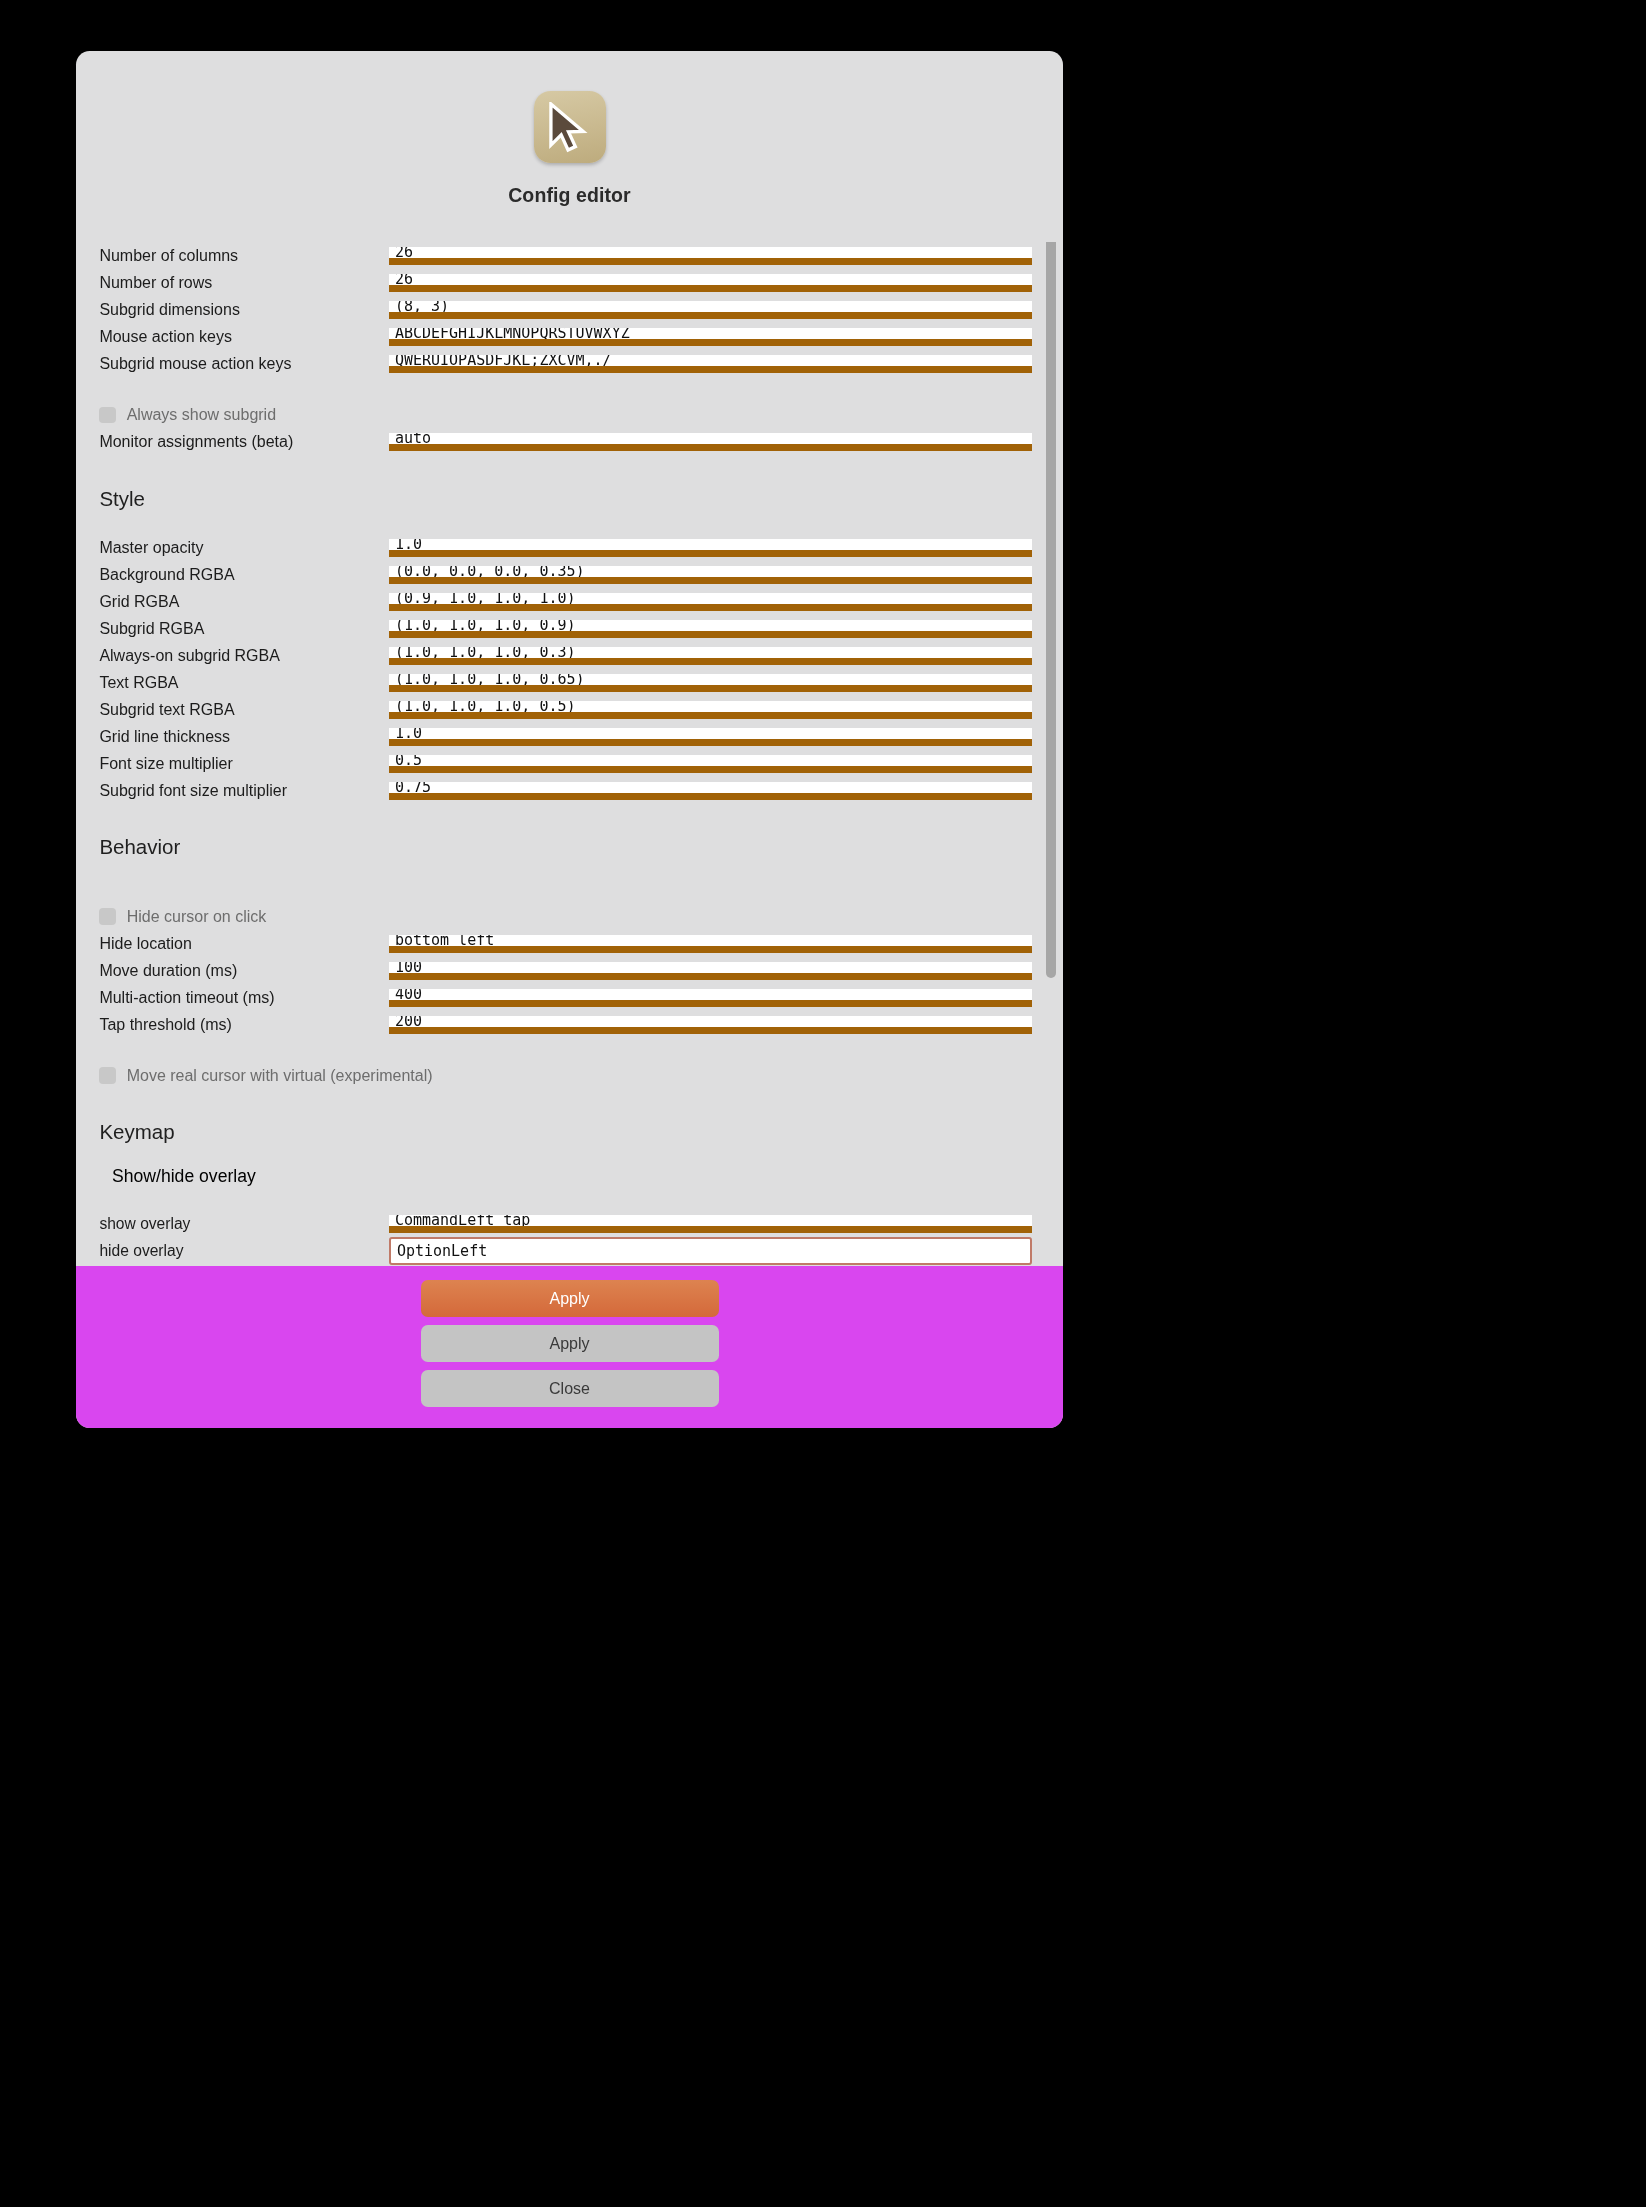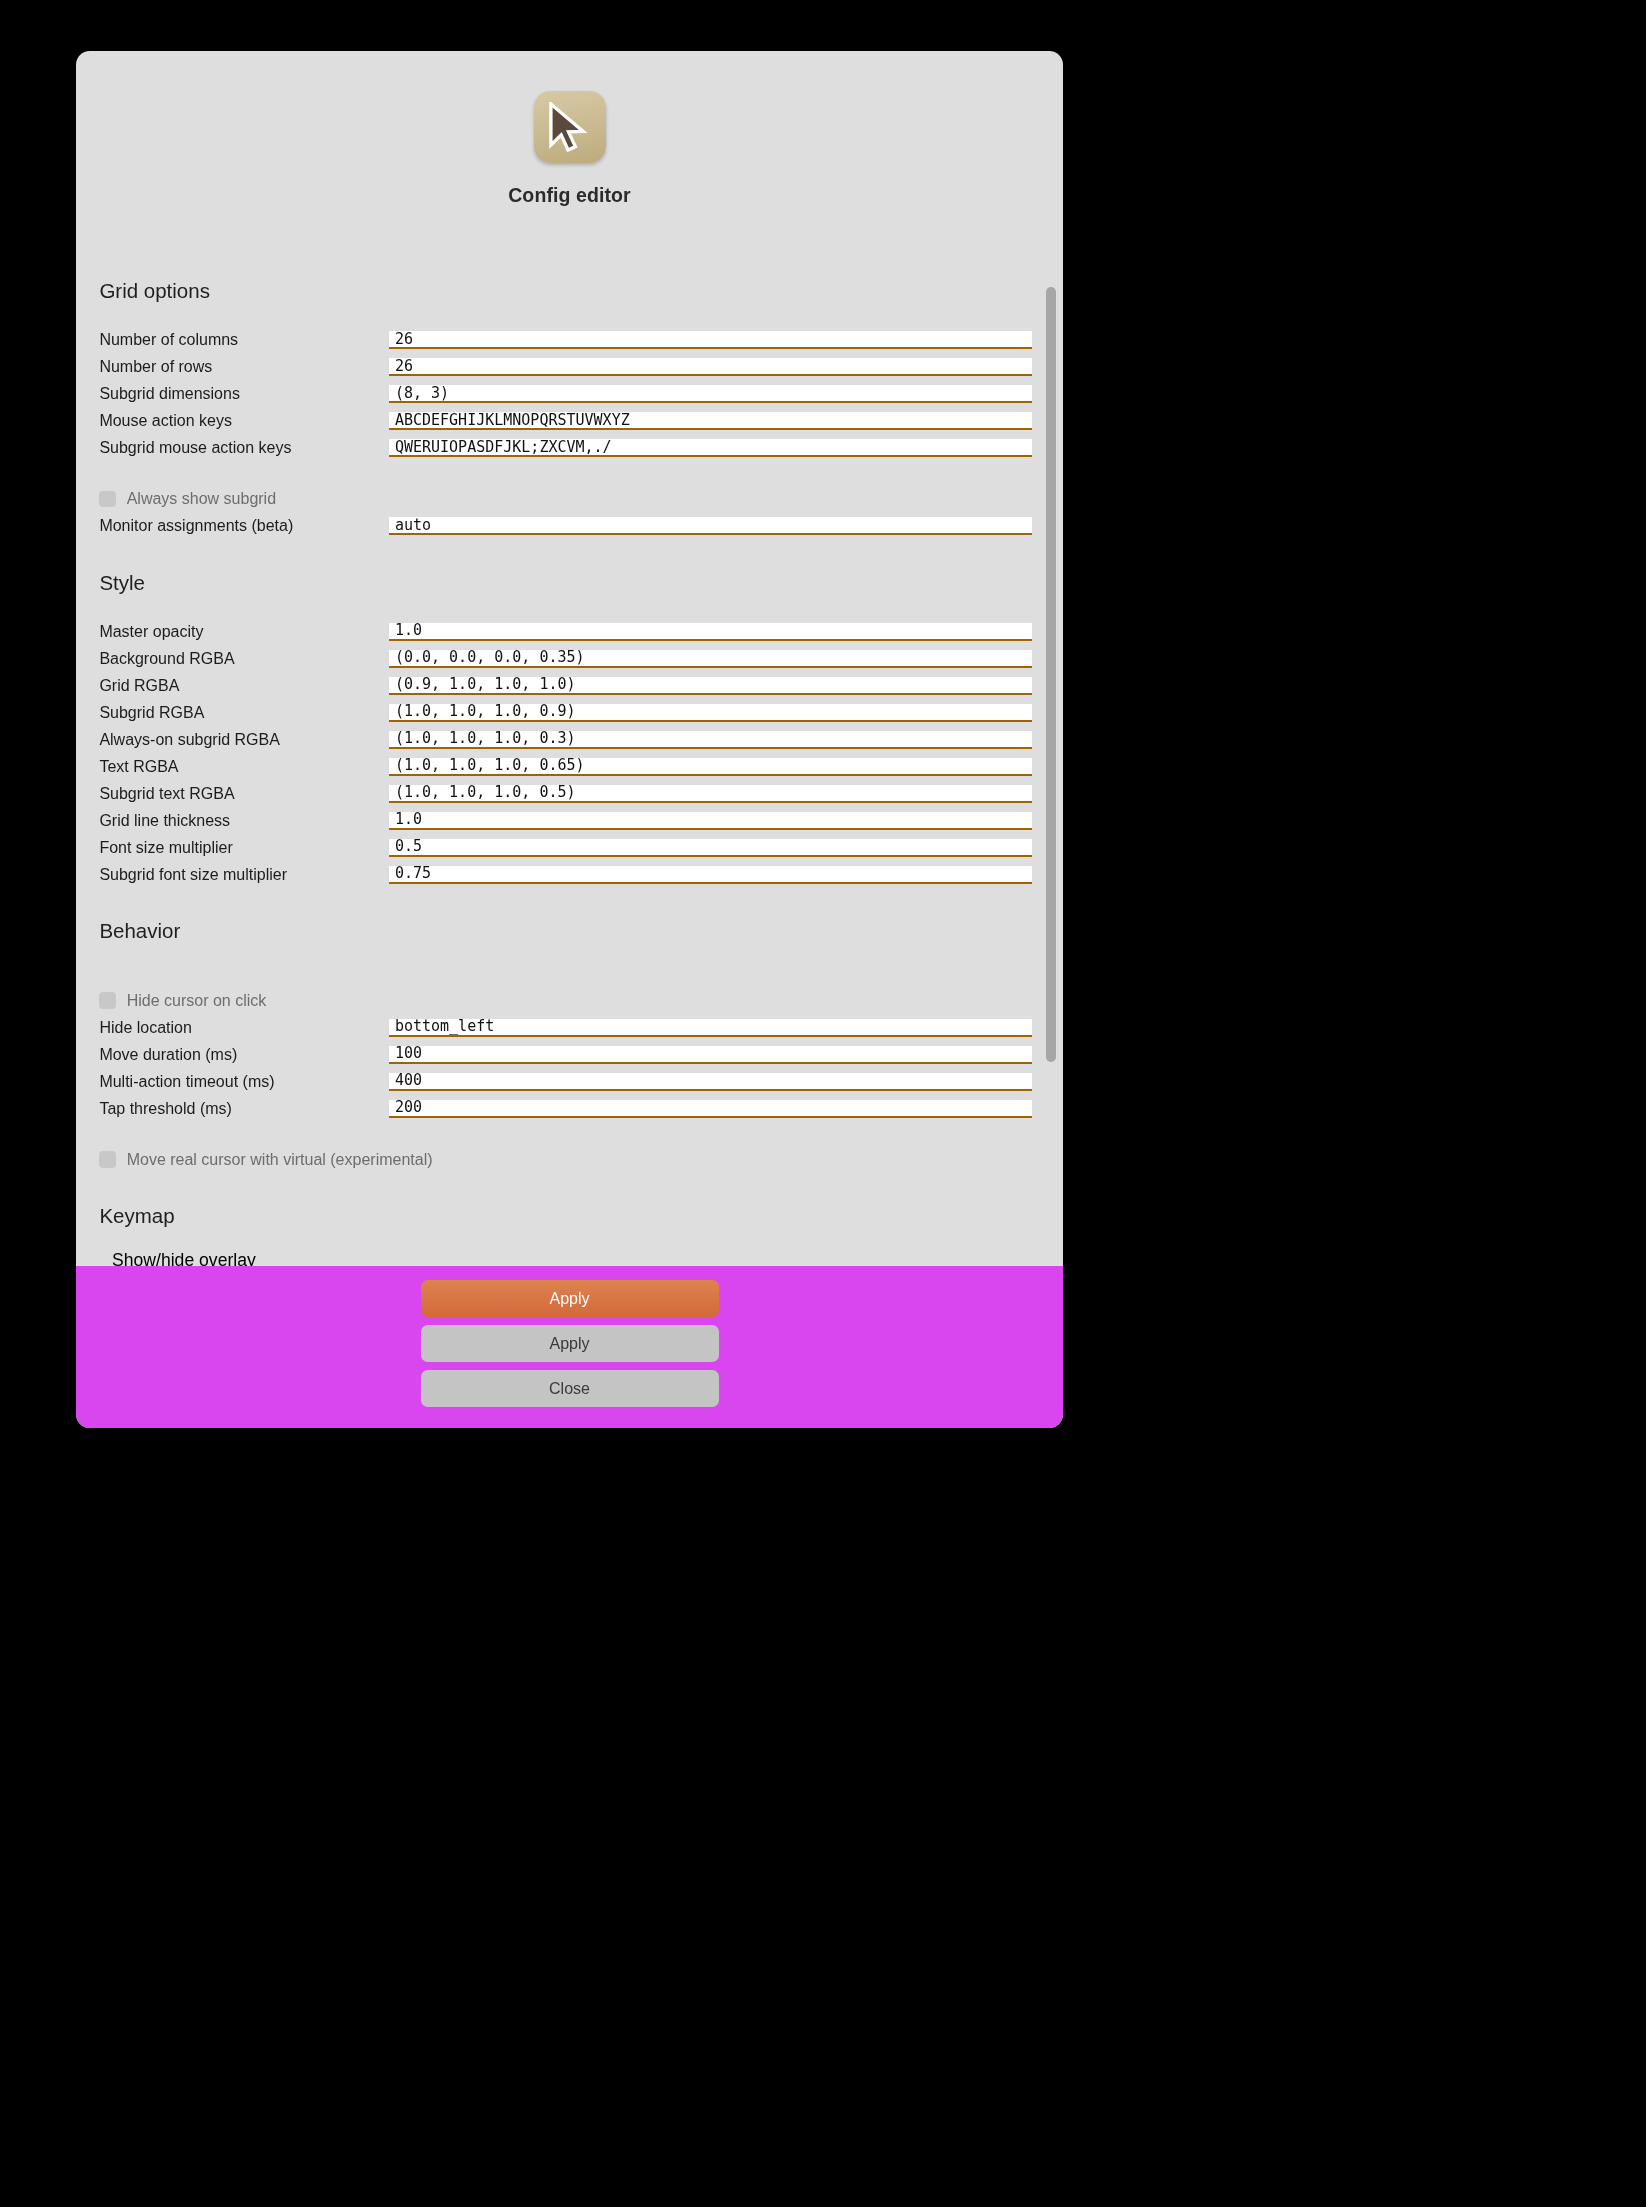--- a/index.html
+++ b/index.html
@@ -100,21 +100,21 @@
     line-height: 1.1;
   }
   .row-label.small { font-size: 15.6px; }
 
   .field {
     flex: 1;
     margin-right: 31px;
     height: 18px;
     background: #ffffff;
     border: none;
-    border-bottom: 2px solid #a16207;
+    border-bottom: 7px solid #a16207;
     font-family: "DejaVu Sans Mono", monospace;
     font-size: 15px;
     color: #111111;
     padding: 0 0 0 5.9px;
     outline: none;
     line-height: 24.4px;
   }
   .field.focused {
     border: 2.9px solid #c07a68;
     border-radius: 2.9px;
@@ -311,20 +311,24 @@
       </div>
 
       <div class="spacer-34"></div>
       <div class="section-title">Keymap</div>
       <div class="spacer-26"></div>
       <div class="subsection-title">Show/hide overlay</div>
       <div class="spacer-26"></div>
 
       <div class="rows">
         <div class="row">
+          <div class="row-label small">show overlay</div>
+          <input class="field" type="text" value="CommandLeft tap" style="">
+        </div>
+        <div class="row">
           <div class="row-label small">hide overlay</div>
           <input class="field focused" type="text" autofocus="" value="OptionLeft" style="">
         </div>
       </div>
 
       <div class="spacer-30"></div>
 
     </div>
 
     <div id="scrollbar-track">

